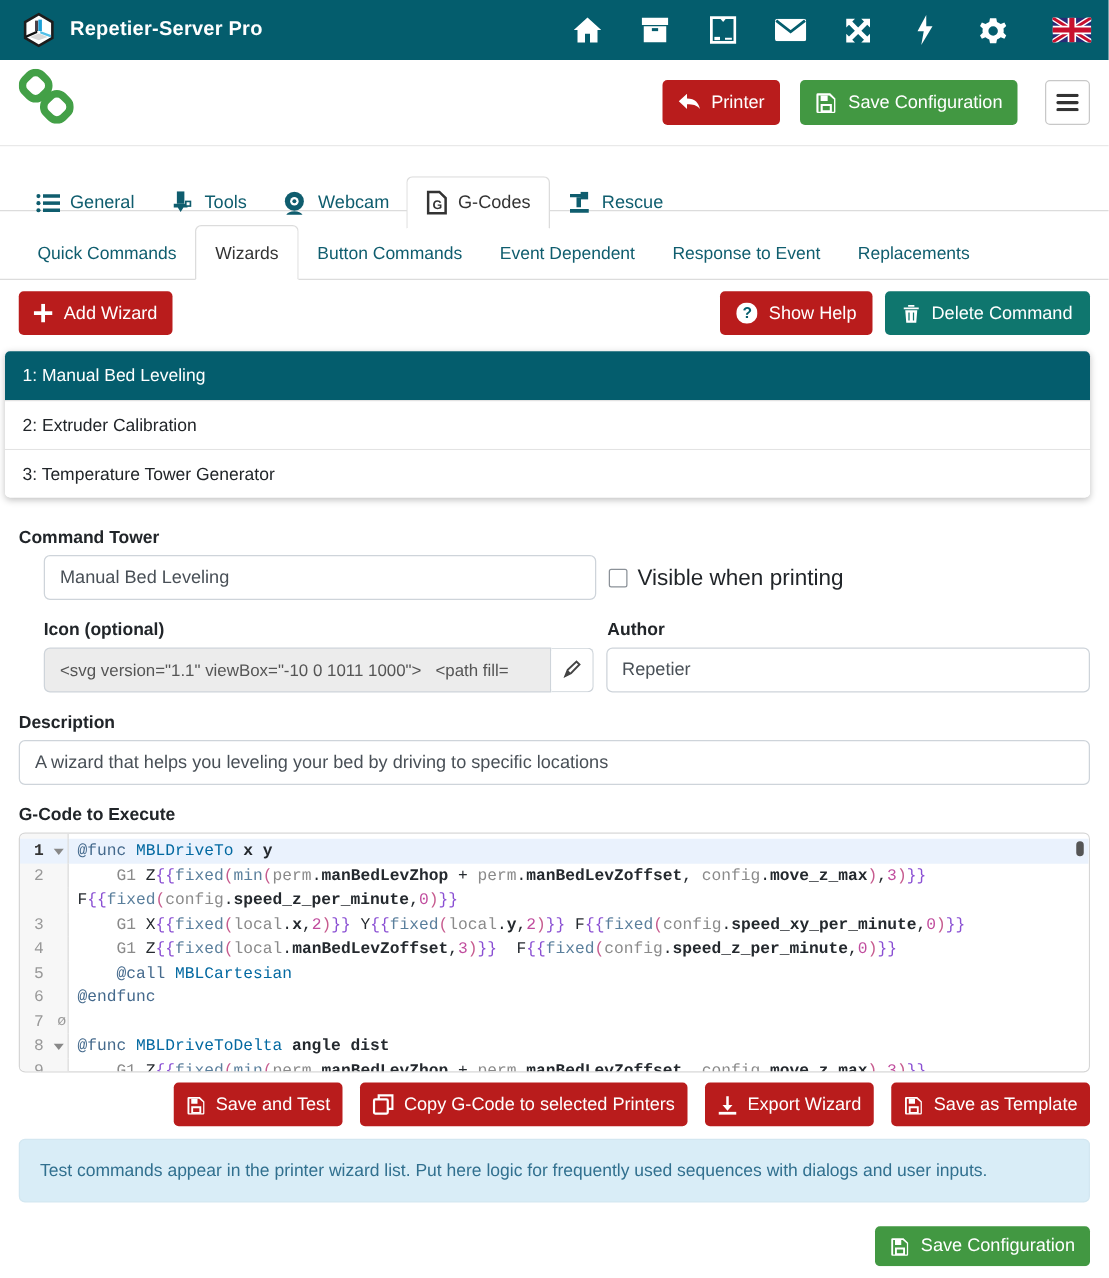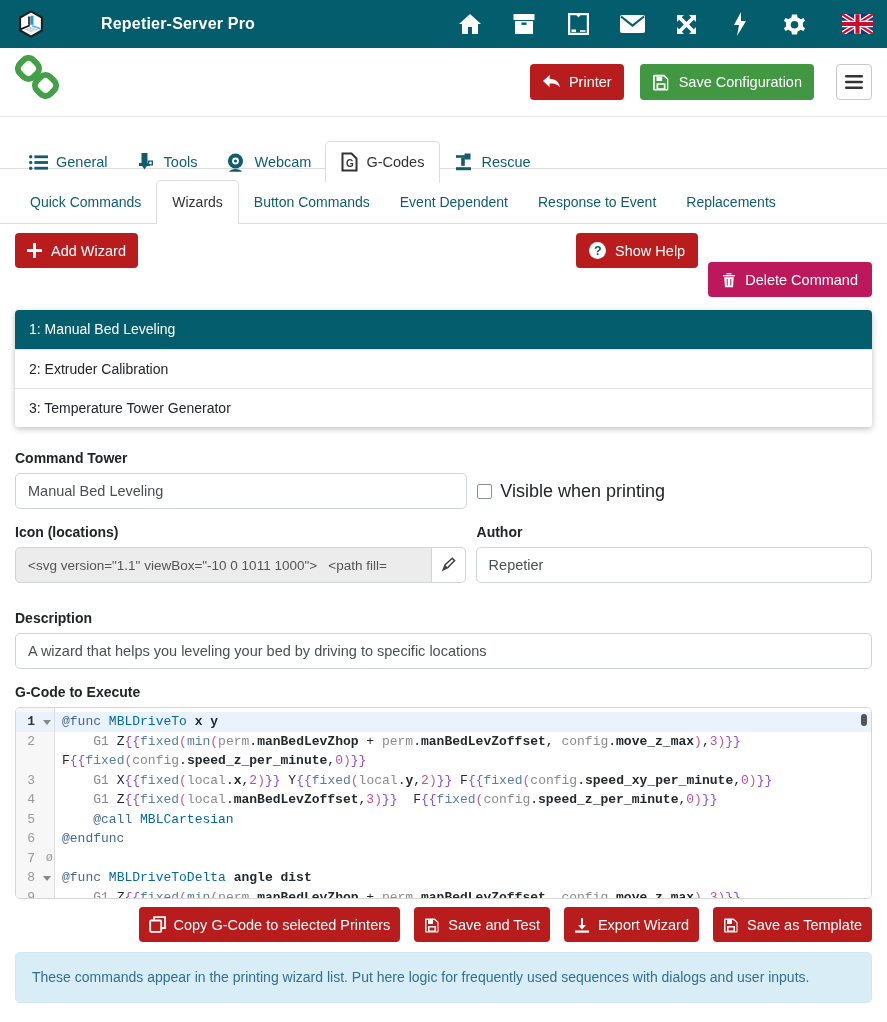--- a/index.html
+++ b/index.html
@@ -1,50 +1,50 @@
 <!DOCTYPE html>
 <html><head>
 <meta charset="utf-8">
 <style>
 * { box-sizing: border-box; margin:0; padding:0; }
 html,body { width:887px; background:#fff; font-family:"Liberation Sans", sans-serif; }
-.topbar { height:48px; background:#045d6d; display:flex; align-items:center; padding:0 14px 0 16px;gap:45px; }
+.topbar { height:48px; background:#045d6d; display:flex; align-items:center; padding:0 14px 0 16px; }
 .topbar .brand { color:#fff; font-size:16px; font-weight:bold; margin-left:10px; letter-spacing:0.2px; }
 .topbar .ticons { margin-left:auto; display:flex; align-items:center; }
 .topbar .ticons .ti { width:54px; display:flex; justify-content:center; align-items:center; }
 .header { display:flex; align-items:center; height:69px; padding:0 15px; border-bottom:1px solid #e9e9e9; }
 .header h1 { font-size:35px; font-weight:bold; color:#212529; margin-left:19px; letter-spacing:-0.5px; }
 .hbtns { margin-left:auto; display:flex; align-items:center; }
 .btn { display:inline-flex; align-items:center; justify-content:center; border:none; border-radius:4px; font-family:"Liberation Sans",sans-serif; font-size:14.5px; color:#fff; cursor:default; }
 .btn-teal { background:#b91c1c; }
 .btn-green { background:#429842; }
-.btn-red { background:#be185d;margin-top:29px; }
+.btn-red { background:#0f766e; }
 .btn svg { margin-right:9px; }
 .btn-burger { width:36px; height:36px; background:#fff; border:1px solid #c8c8c8; border-radius:4px; display:flex; align-items:center; justify-content:center; }
 
 .tabs { display:flex; align-items:stretch; border-bottom:1px solid #dcdcdc; padding:0 15px; margin-top:9px; height:43px; }
 .tab { display:flex; align-items:center; padding:0 14px; color:#0f5d6e; font-size:14.5px; position:relative; top:15px; white-space:nowrap; }
 .tab svg, .tab .tabicon { margin-right:8px; }
 .tab.active { background:#fff; border:1px solid #dcdcdc; border-bottom:1px solid #fff; border-radius:5px 5px 0 0; }
 .subtabs { display:flex; border-bottom:1px solid #dcdcdc; padding:0 15px; margin-top:10px; height:45px; }
 .stab { display:flex; align-items:center; padding:0 15px; color:#0f5d6e; font-size:14px; position:relative; top:1px; white-space:nowrap; }
 .stab.active { background:#fff; border:1px solid #dcdcdc; border-bottom:1px solid #fff; border-radius:5px 5px 0 0; color:#333; }
 
 .actions { display:flex; padding:0 15px; margin-top:9px; }
 .actions .sp { flex:1; }
-.list { margin:13px 15px 0 15px; border-radius:4px; box-shadow:0 2px 6px rgba(0,0,0,0.25); }
+.list { margin:13px 15px 0 4px; border-radius:4px; box-shadow:0 2px 6px rgba(0,0,0,0.25); }
 .li0 { background:#045d6d; color:#fff; font-size:14px; line-height:15px; padding:12px 14px; border-radius:4px 4px 0 0; }
 .li { background:#fff; color:#212529; font-size:14px; line-height:15px; padding:11.5px 14px; border-top:1px solid #e3e3e3; }
 .li:last-child { border-radius:0 0 4px 4px; }
 
 .form { padding:0 15px; }
 label.flabel { display:block; font-size:14px; font-weight:bold; color:#212529; line-height:14px; }
 .input { height:36px; border:1px solid #ced4da; border-radius:5px; font-size:14.5px; color:#495057; padding:0 12px; display:flex; align-items:center; background:#fff; }
 .row { display:flex; }
-.col { width:483px; }
+.col { width:483px;margin-left:20px; }
 .col2 { width:423px; margin-left:10px; }
 .check { width:15px; height:15px; border:1px solid #8b9198; border-radius:2px; background:#fff; display:inline-block; }
 
 .editor { margin:0 15px; border:1px solid #d6d6d6; border-radius:5px; height:192px; overflow:hidden; position:relative; font-family:"Liberation Mono", monospace; font-size:13px; line-height:19.5px; }
 .gutter { position:absolute; left:0; top:0; bottom:0; width:39px; background:#f7f7f7; border-right:1px solid #ddd; }
 .code { position:absolute; left:40px; top:0; right:0; bottom:0; background:#fff; }
 .cm-row { display:flex; align-items:flex-start; }
 .cm-g { width:39px; flex:0 0 39px; text-align:right; padding-right:19px; color:#999; position:relative; border-right:1px solid #ddd; background:#f7f7f7; }
 .cm-t { flex:1; padding-left:7px; white-space:pre-wrap; word-wrap:break-word; color:#24292e; }
 .cm-row.act .cm-t { background:#eaf2fd; }
@@ -228,39 +228,39 @@
   <label class="flabel" style="margin-top:24px;">Command Tower</label>
   <div class="row" style="margin-top:8px;">
     <div class="input col">Manual Bed Leveling</div>
     <div class="col2" style="display:flex; align-items:center;">
         <span class="check"></span>
         <span style="font-size:18px; color:#212529; margin-left:8px;">Visible when printing</span>
       </div>
   </div>
   <div class="row" style="margin-top:16px;">
     <div class="col">
-        <label class="flabel">Icon (locations)</label>
+        <label class="flabel">Icon (optional)</label>
       </div>
     <div class="col2">
         <label class="flabel">Author</label>
       </div>
   </div>
   <div class="row" style="margin-top:8px;">
     <div class="col" style="display:flex;">
       <div class="input" style="flex:1; background:#ececec; border-radius:5px 0 0 5px; font-size:13.5px; color:#555; overflow:hidden; white-space:pre;">&lt;svg version="1.1" viewBox="-10 0 1011 1000"&gt;   &lt;path fill=</div>
       <div style="width:34px; border:1px solid #ced4da; border-left:none; border-radius:0 5px 5px 0; display:flex; align-items:center; justify-content:center; background:#fff;">
           <svg width="16" height="16" viewBox="0 0 16 16">
             <path d="M3.2 12.8 L5.2 7.8 L12.2 1.2 L14.6 3.6 L7.8 10.6 Z" fill="none" stroke="#444" stroke-width="1.5"></path>
             <path d="M2.2 14 L5.4 8.2 L7.6 10.4 Z" fill="#444"></path>
           </svg>
         </div>
     </div>
     <div class="input col2">Repetier</div>
   </div>
-  <label class="flabel" style="margin-top:28px;">Description</label>
+  <label class="flabel" style="margin-top:16px;">Description</label>
   <div class="input" style="margin-top:8px;">A wizard that helps you leveling your bed by driving to specific locations</div>
   <label class="flabel" style="margin-top:16px;">G-Code to Execute</label>
 </div>
 
 <div class="editor" style="margin-top:8px;">
   <div class="gutter"></div>
   <div class="code"></div>
   <div id="codelines" style="position:absolute; left:0; top:0; right:0;">
     <div class="cm-row act" style="padding-top:4px;">
         <div class="cm-g">1<span class="fold"></span></div>
@@ -296,41 +296,41 @@
       </div>
     <div class="cm-row">
         <div class="cm-g">9</div>
         <div class="cm-t">    <span class="tk-ob">G1</span> Z<span class="tk-b">{{</span><span class="tk-fn">fixed</span><span class="tk-p">(</span><span class="tk-fn">min</span><span class="tk-p">(</span><span class="tk-ob">perm</span>.<span class="tk-pr">manBedLevZhop</span> + <span class="tk-ob">perm</span>.<span class="tk-pr">manBedLevZoffset</span>, <span class="tk-ob">config</span>.<span class="tk-pr">move_z_max</span><span class="tk-p">)</span>,<span class="tk-n">3</span><span class="tk-p">)</span><span class="tk-b">}}</span></div>
       </div>
   </div>
   <div style="position:absolute; right:4px; top:6px; width:6px; height:12px; background:#555; border-radius:3px;"></div>
 </div>
 
 <div class="bbtns">
-  <div class="btn btn-teal"><svg width="17" height="17" viewBox="0 0 17 17" fill="none" stroke="#fff" stroke-width="1.8">
-        <rect x="1.2" y="4.5" width="11" height="11.3" rx="1"></rect>
-        <path d="M5 4.5 V1.2 H16 V12 H12.5"></path>
-      </svg>Copy G-Code to selected Printers</div>
   <div class="btn btn-teal"><svg width="16" height="16" viewBox="0 0 16 16" fill="#fff">
         <path d="M2 1.5h8.8L14.5 5.2V14.5a1 1 0 0 1-1 1H2a1 1 0 0 1-1-1V2.5a1 1 0 0 1 1-1zm.5 1.5v11.5h11V5.8L10.2 3H2.5z"></path>
         <path d="M4 3h5v4H4zM7 3.7h1.5v2.6H7z"></path>
         <path d="M4 9h8v6H4zm1.5 1.5v3h5v-3z"></path>
       </svg>Save and Test</div>
+  <div class="btn btn-teal"><svg width="17" height="17" viewBox="0 0 17 17" fill="none" stroke="#fff" stroke-width="1.8">
+        <rect x="1.2" y="4.5" width="11" height="11.3" rx="1"></rect>
+        <path d="M5 4.5 V1.2 H16 V12 H12.5"></path>
+      </svg>Copy G-Code to selected Printers</div>
   <div class="btn btn-teal"><svg width="16" height="16" viewBox="0 0 16 16" fill="#fff">
         <path d="M7 1 h2 v7 h3 L8 12.5 4 8 h3 Z"></path>
         <rect x="1" y="13.5" width="14" height="2.2"></rect>
       </svg>Export Wizard</div>
   <div class="btn btn-teal"><svg width="16" height="16" viewBox="0 0 16 16" fill="#fff">
         <path d="M2 1.5h8.8L14.5 5.2V14.5a1 1 0 0 1-1 1H2a1 1 0 0 1-1-1V2.5a1 1 0 0 1 1-1zm.5 1.5v11.5h11V5.8L10.2 3H2.5z"></path>
         <path d="M4 3h5v4H4zM7 3.7h1.5v2.6H7z"></path>
         <path d="M4 9h8v6H4zm1.5 1.5v3h5v-3z"></path>
       </svg>Save as Template</div>
 </div>
 
-<div class="alert">These commands appear in the printing wizard list. Put here logic for frequently used sequences with dialogs and user inputs.</div>
+<div class="alert">Test commands appear in the printer wizard list. Put here logic for frequently used sequences with dialogs and user inputs.</div>
 
 <div class="savebottom">
   <div class="btn btn-green" style="height:32px; padding:0 12px; font-size:14.5px;"><svg width="16" height="16" viewBox="0 0 16 16" fill="#fff">
         <path d="M2 1.5h8.8L14.5 5.2V14.5a1 1 0 0 1-1 1H2a1 1 0 0 1-1-1V2.5a1 1 0 0 1 1-1zm.5 1.5v11.5h11V5.8L10.2 3H2.5z"></path>
         <path d="M4 3h5v4H4zM7 3.7h1.5v2.6H7z"></path>
         <path d="M4 9h8v6H4zm1.5 1.5v3h5v-3z"></path>
       </svg>Save Configuration</div>
 </div>
 
 </body></html>

